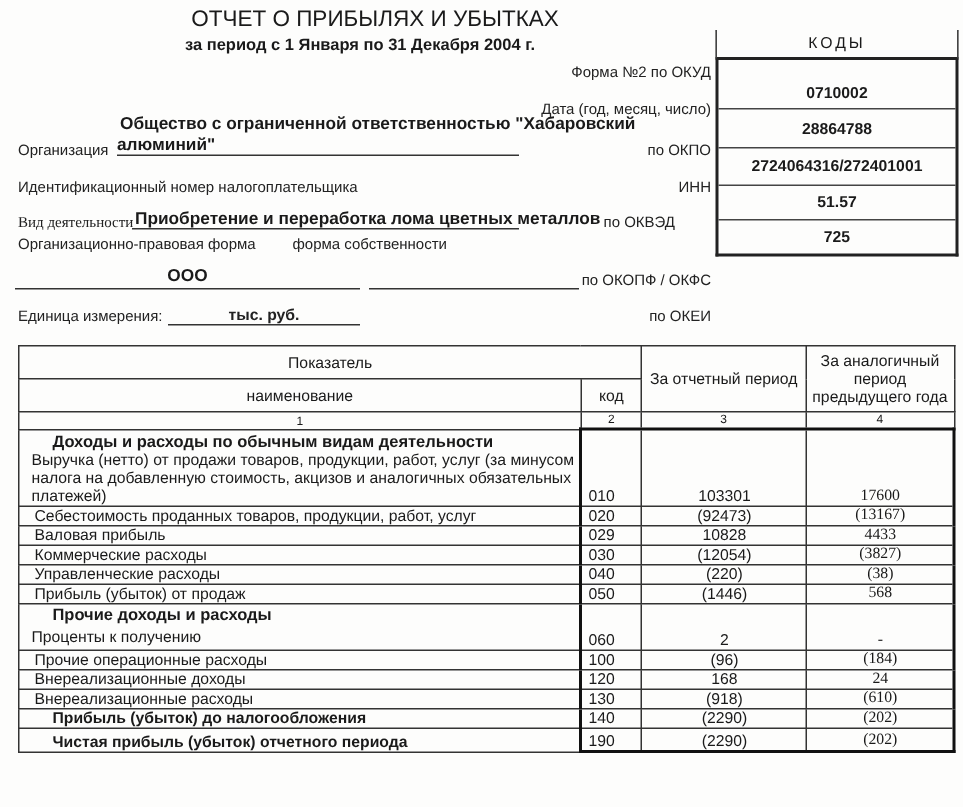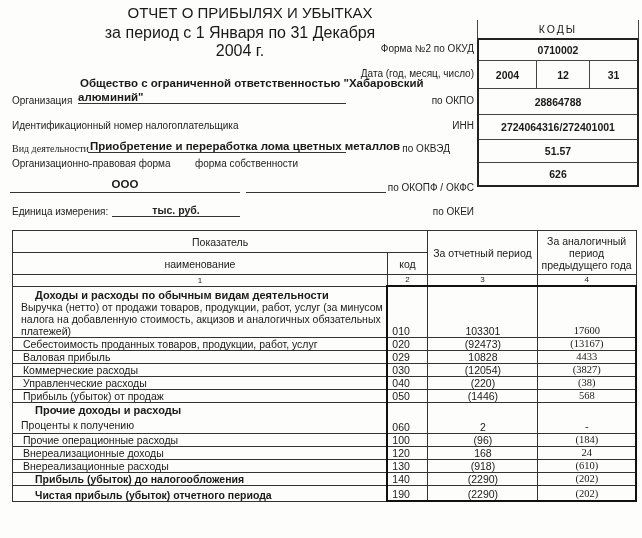--- a/index.html
+++ b/index.html
@@ -2,29 +2,29 @@
 <html><head>
 <meta charset="utf-8">
 <style>
   html, body { margin:0; padding:0; }
   body {
     width:642px; height:538px; background:#fdfdfc; position:relative; overflow:hidden;
     font-family:"Liberation Sans", sans-serif; color:#1a1a1a;
   }
   .abs { position:absolute; }
   .title1 { left:120px; top:4px; width:260px; text-align:center; font-size:15px; }
-  .title2 { left:90px; top:24px; width:300px; text-align:center; font-size:16px; font-weight:normal; }
+  .title2 { left:90px; top:24px; width:300px; text-align:center; font-size:11px; font-weight:bold; }
   .lbl { font-size:10px; color:#222; white-space:nowrap; }
   .lbl-r { text-align:right; }
   .val { font-size:11.5px; font-weight:bold; white-space:nowrap; }
   .uline { border-bottom:1px solid #333; }
 
   
   .codes { left:477px; top:20px; width:158px; border:2px solid #222; border-top:1px solid #444; }
-  .codes .hdr { height:18px; border-bottom:2px solid #222; text-align:center; font-size:10.5px; letter-spacing:2px; line-height:18px; border-left:1px solid #444; border-right:1px solid #444; margin:-1px -2px 0 -2px; background:#fdfdfc;}
+  .codes .hdr { height:18px; border-bottom:2px solid #222; text-align:center; font-size:10.5px; letter-spacing:2px; line-height:18px; border-left:1px solid #444; border-right:1px solid #444; margin:-1px -2px 12px -2px; background:#fdfdfc;}
   .codes .row { border-bottom:1px solid #444; text-align:center; font-size:10.5px; font-weight:bold; display:flex; align-items:center; justify-content:center; }
   .codes .row:last-child { border-bottom:none; }
   .codes .split { display:flex; padding:0; }
   .codes .split > div { display:flex; align-items:center; justify-content:center; height:100%; }
 
   
   table.main { position:absolute; left:12px; top:230px; width:625px; border-collapse:collapse; font-size:10.5px; }
   table.main td { border:1px solid #333; padding:0 3px; vertical-align:bottom; line-height:12px;margin-left:30px; }
   table.main .head td { text-align:center; vertical-align:middle; font-size:10.5px; }
   table.main .num td { text-align:center; font-size:8px; height:10px; line-height:10px; }
@@ -65,29 +65,24 @@
 <div class="abs uline" style="left:246px; top:178px; width:140px; height:14px;"></div>
 <div class="abs lbl lbl-r" style="left:380px; top:182px; width:94px;">по ОКОПФ / ОКФС</div>
 
 <div class="abs lbl" style="left:12px; top:206px;">Единица измерения:</div>
 <div class="abs lbl uline" style="left:112px; top:204px; width:128px; text-align:center; font-weight:bold; font-size:10.5px;">тыс. руб.</div>
 <div class="abs lbl lbl-r" style="left:400px; top:206px; width:74px;">по ОКЕИ</div>
 
 <div class="abs codes">
   <div class="hdr">КОДЫ</div>
   <div class="row" style="height:20px;">0710002</div>
-  <div class="row split" style="height:27px;">
-    <div style="width:57px; border-right:1px solid #444;">2004</div>
-    <div style="width:52px; border-right:1px solid #444;">12</div>
-    <div style="flex:1;">31</div>
-  </div>
   <div class="row" style="height:25px;">28864788</div>
   <div class="row" style="height:24px;">2724064316/272401001</div>
   <div class="row" style="height:22px;">51.57</div>
-  <div class="row" style="height:22px;">626</div>
+  <div class="row" style="height:22px;">725</div>
 </div>
 
 <table class="main">
   <colgroup>
     <col style="width:377px">
       <col style="width:39px">
       <col style="width:110px">
       <col style="width:99px">
   </colgroup>
   <tbody>

